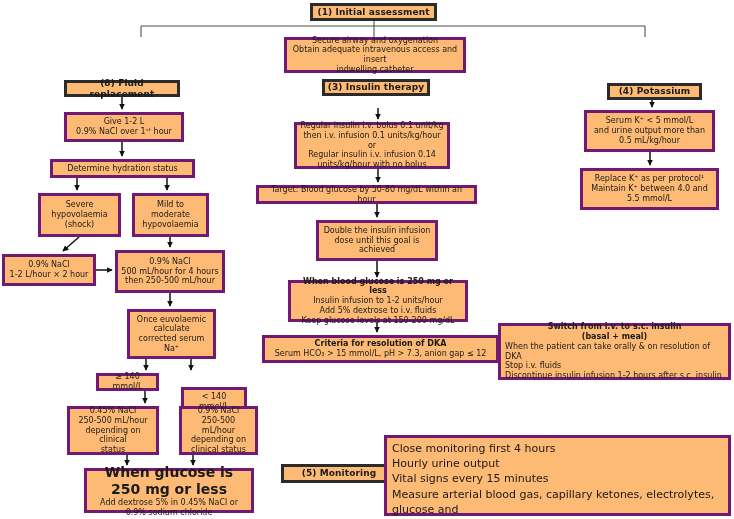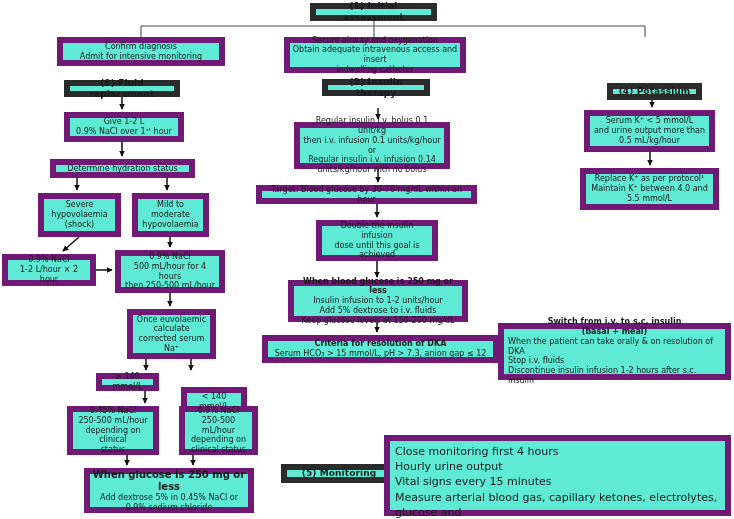--- a/index.html
+++ b/index.html
@@ -8,22 +8,22 @@
   .stage {
     position: relative;
     width: 734px;
     height: 519px;
     background: #ffffff;
     overflow: hidden;
   }
   .wires { position: absolute; left: 0; top: 0; width: 734px; height: 519px; }
   .node {
     position: absolute;
-    border: 6px solid #701a75;
-    background: #5eead4;
+    border: 3px solid #701a75;
+    background: #fdba74;
     display: flex;
     flex-direction: column;
     align-items: center;
     justify-content: center;
     text-align: center;
     font-size: 8px;
     line-height: 1.22;
     color: #1a1a1a;
     white-space: pre-line;
     padding: 1px 2px;
@@ -80,22 +80,20 @@
       <line x1="377" y1="322" x2="377" y2="332" marker-end="url(#ah)"></line>
       <line x1="482" y1="349" x2="495" y2="349" marker-end="url(#ah)"></line>
       <line x1="652" y1="100" x2="652" y2="107" marker-end="url(#ah)"></line>
       <line x1="650" y1="152" x2="650" y2="165" marker-end="url(#ah)"></line>
       <line x1="374" y1="473" x2="381" y2="473" marker-end="url(#ah)"></line>
     </g>
   </svg>
 
   <div class="node label" style="left:310px;top:3px;width:127px;height:18px">(1) Initial assessment</div>
 
-  <div class="node" style="left:57px;top:37px;width:168px;height:29px">Confirm diagnosis
-Admit for intensive monitoring</div>
 
   <div class="node" style="left:284px;top:37px;width:182px;height:36px">Secure airway and oxygenation
 Obtain adequate intravenous access and insert
 indwelling catheter</div>
 
 
   <div class="node label" style="left:64px;top:80px;width:116px;height:17px">(8) Fluid replacement</div>
 
   <div class="node" style="left:64px;top:112px;width:120px;height:30px">Give 1-2 L
 0.9% NaCl over 1ˢᵗ hour</div>
@@ -130,33 +128,33 @@
 250-500 mL/hour
 depending on clinical
 status</div>
 
   <div class="node" style="left:179px;top:406px;width:79px;height:49px">0.9% NaCl
 250-500 mL/hour
 depending on
 clinical status</div>
 
   <div class="node" style="left:84px;top:468px;width:170px;height:45px">
-    <div class="title" style="font-size:10px">When glucose is 250 mg or less</div>
+    <div class="title" style="font-size:14px">When glucose is 250 mg or less</div>
     <div class="body">Add dextrose 5% in 0.45% NaCl or
 0.9% sodium chloride</div>
   </div>
 
   <div class="node label" style="left:322px;top:79px;width:108px;height:17px">(3) Insulin therapy</div>
 
   <div class="node" style="left:294px;top:122px;width:156px;height:47px">Regular insulin i.v. bolus 0.1 unit/kg
 then i.v. infusion 0.1 units/kg/hour or
 Regular insulin i.v. infusion 0.14
 units/kg/hour with no bolus</div>
 
-  <div class="node" style="left:256px;top:185px;width:221px;height:19px">Target: Blood glucose by 30-70 mg/dL within an hour</div>
+  <div class="node" style="left:256px;top:185px;width:221px;height:19px">Target: Blood glucose by 50-80 mg/dL within an hour</div>
 
   <div class="node" style="left:316px;top:220px;width:122px;height:41px">Double the insulin infusion
 dose until this goal is
 achieved</div>
 
   <div class="node" style="left:288px;top:280px;width:180px;height:42px">
     <div class="title">When blood glucose is 250 mg or less</div>
     <div class="body">Insulin infusion to 1-2 units/hour
 Add 5% dextrose to i.v. fluids
 Keep glucose levels at 150-200 mg/dL</div>

